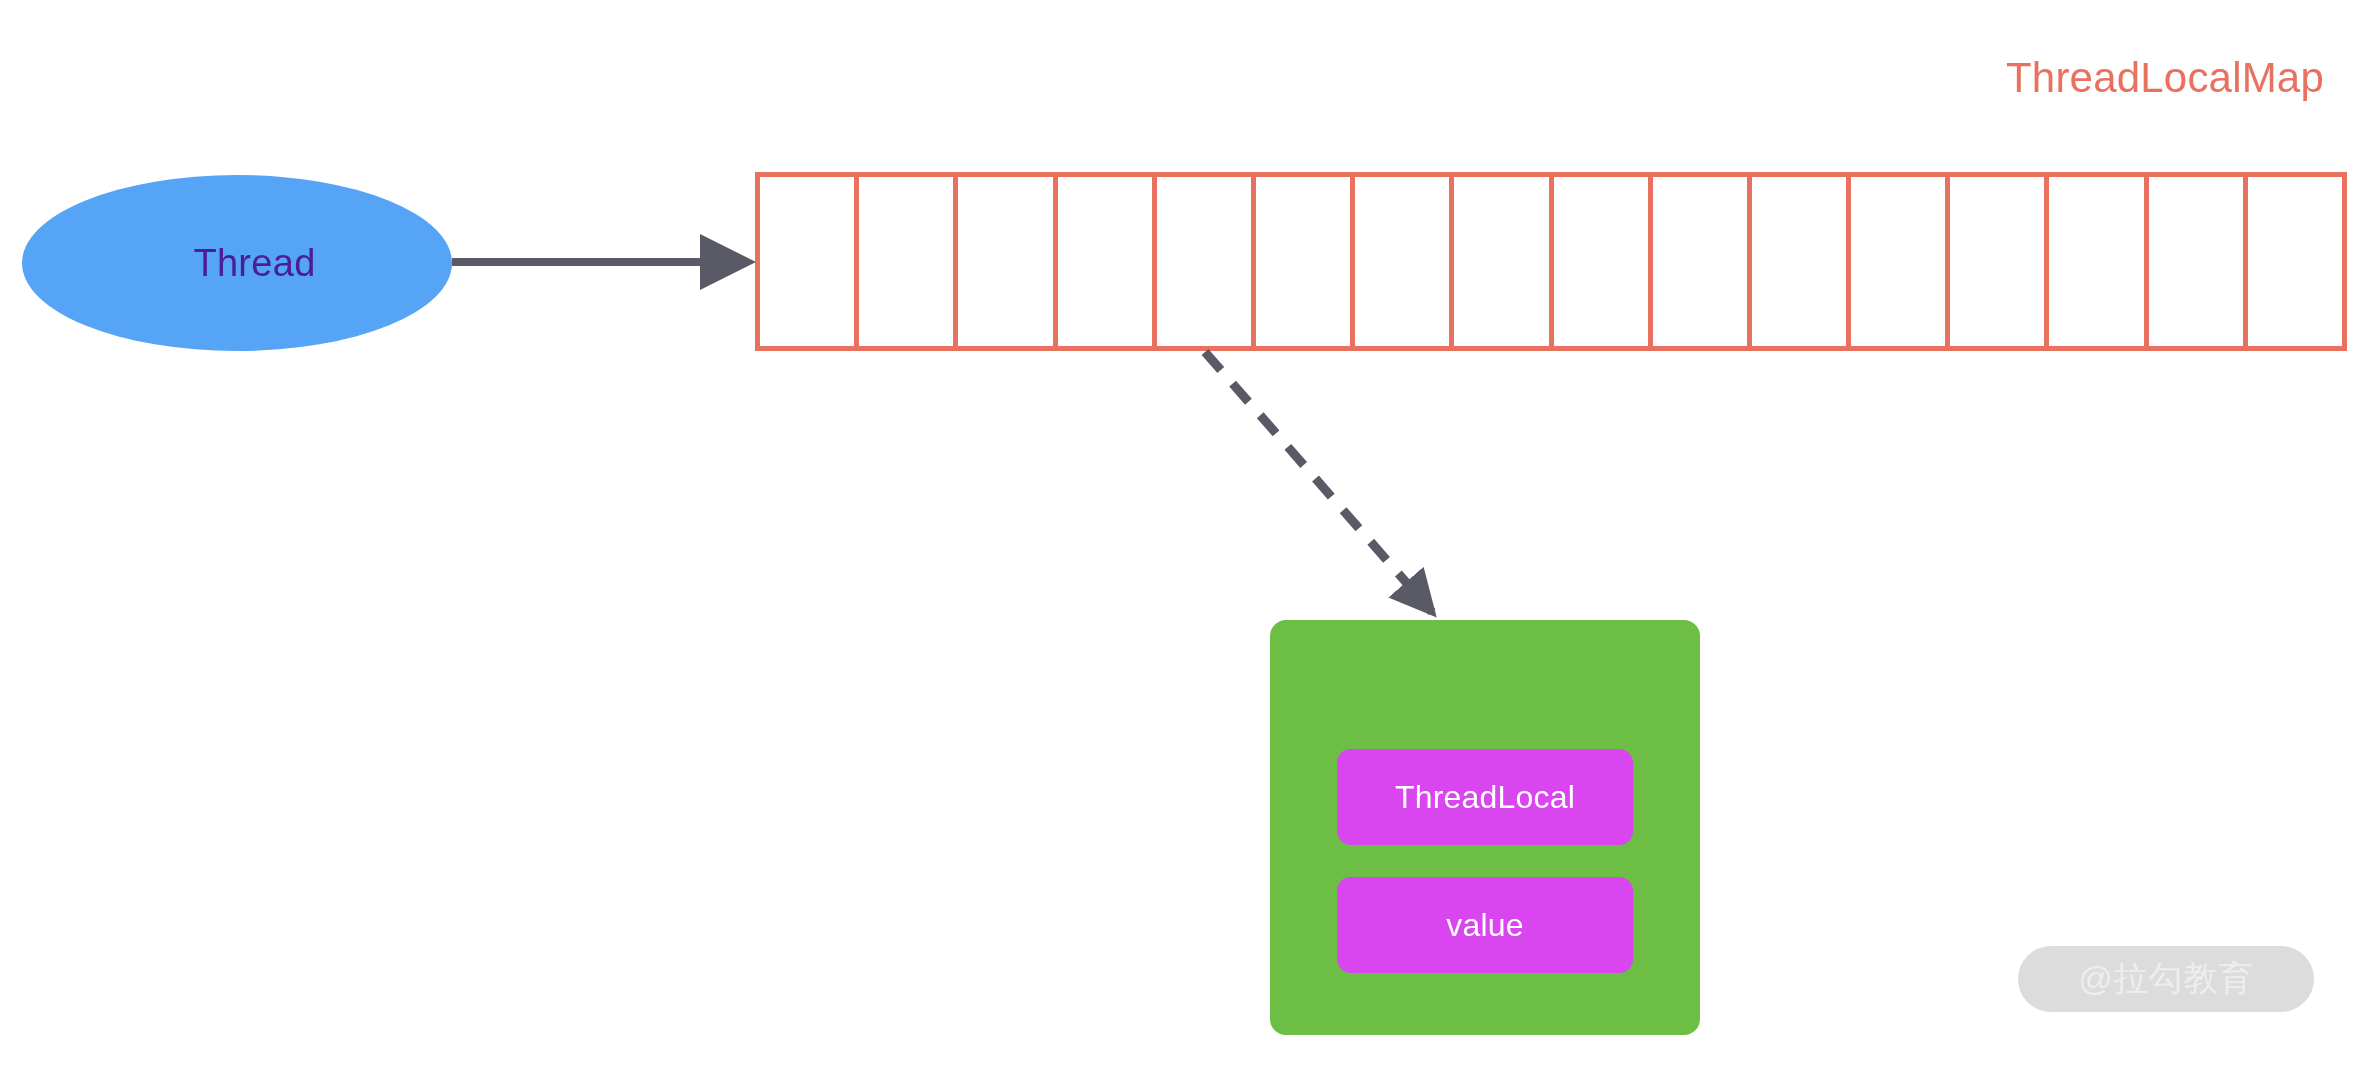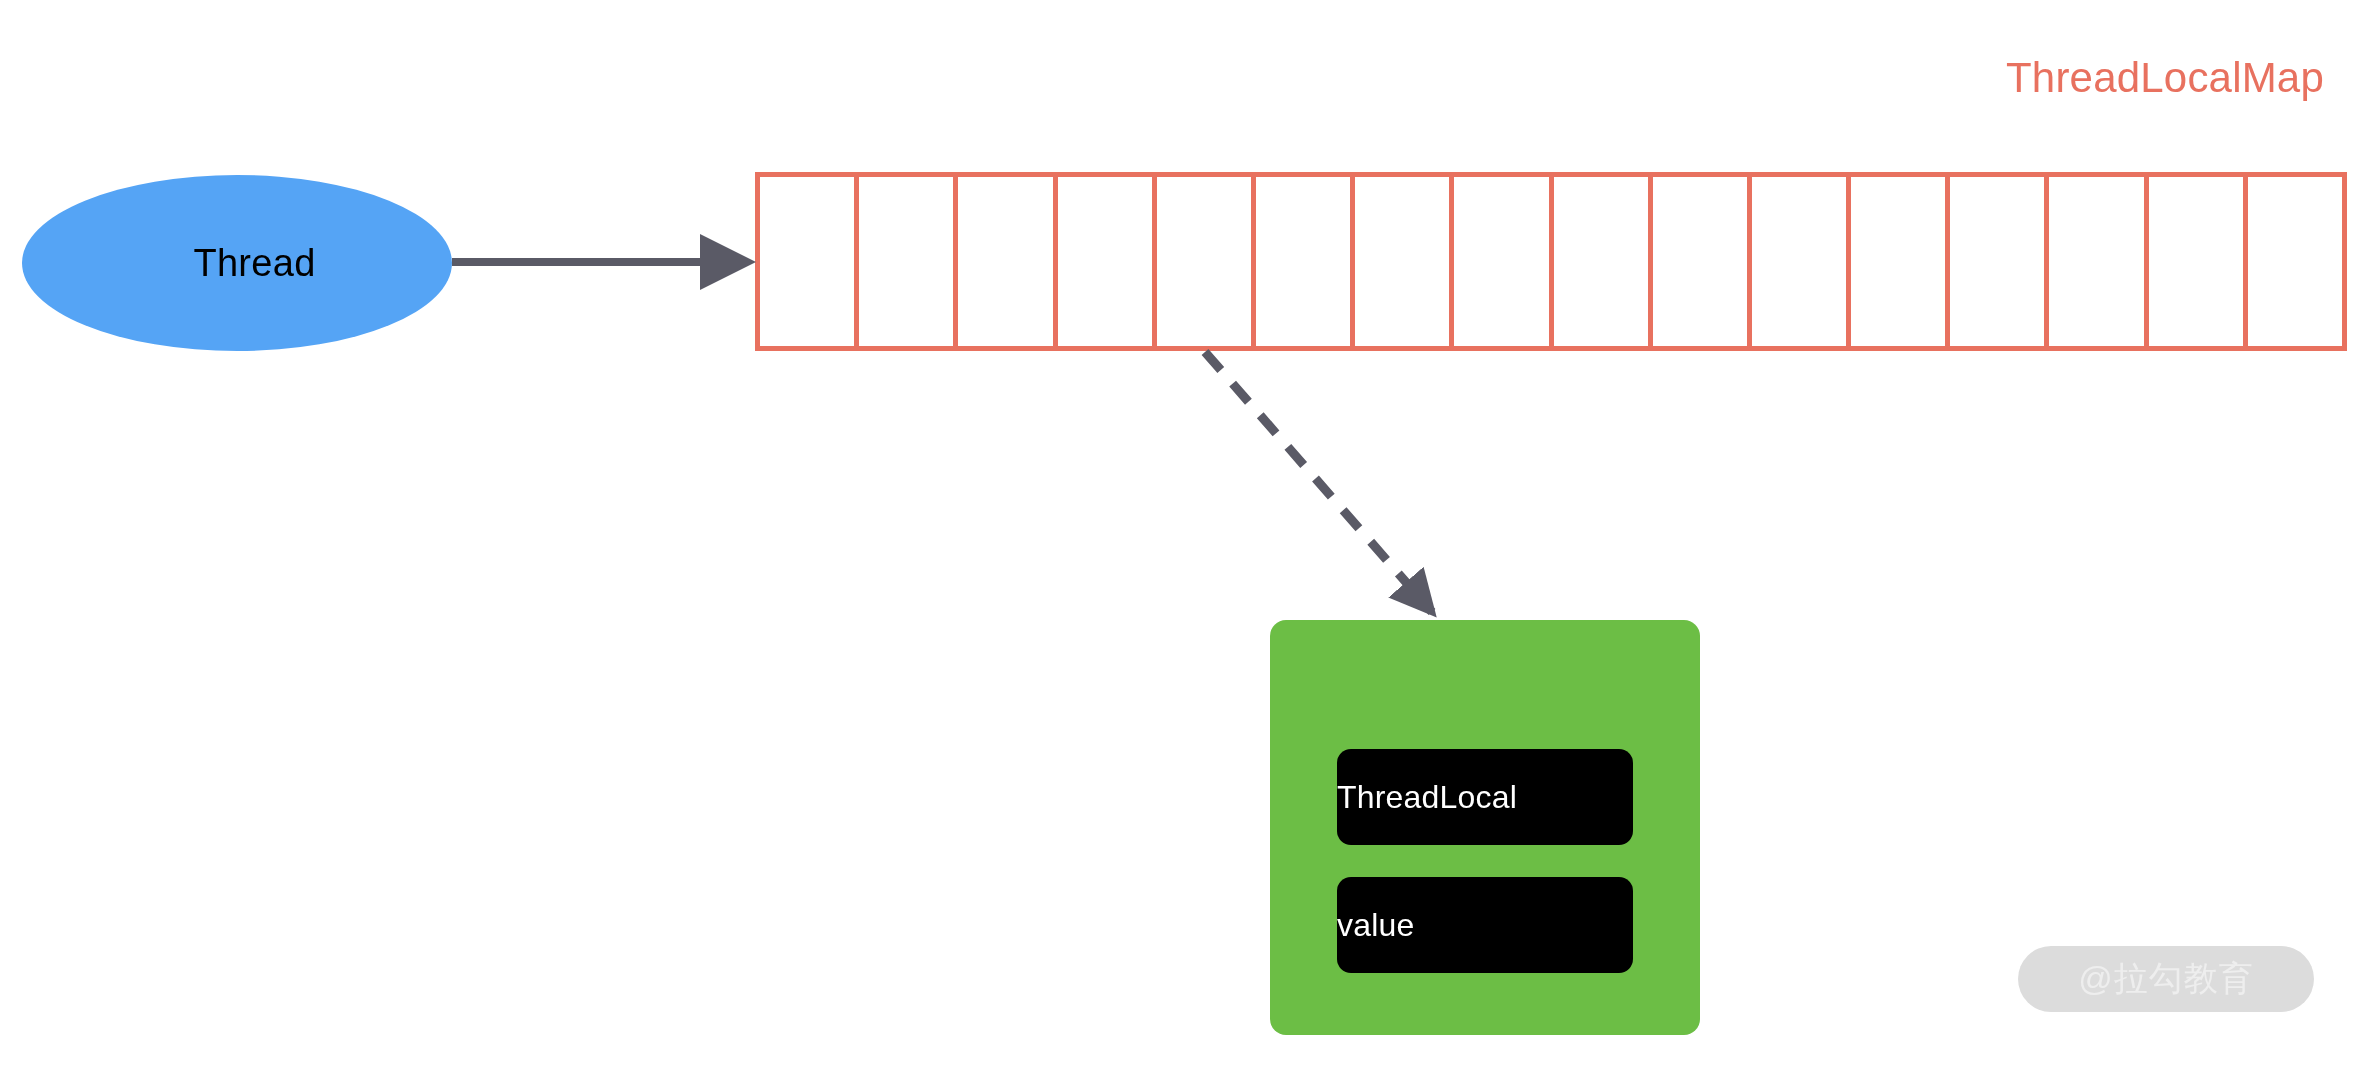--- a/index.html
+++ b/index.html
@@ -41,21 +41,21 @@
     top: 175px;
     width: 430px;
     height: 176px;
     background: #55a4f5;
     border-radius: 50% / 50%;
     display: flex;
     align-items: center;
     justify-content: center;
   }
   #thread-label {
-    color: #000000;
+    color: #4c1d95;
     font-size: 38px;
     font-weight: 400;
     letter-spacing: 0.3px;
     user-select: none;
     margin-left: 35px;
   }
 
   
   #arrow-layer {
     position: absolute;
@@ -108,25 +108,25 @@
     color: #ffffff;
     font-size: 32px;
     font-weight: 400;
     user-select: none;
   }
   .entry-field {
     position: absolute;
     left: 67px;
     width: 296px;
     height: 96px;
-    background: #000000;
+    background: #d946ef;
     border-radius: 14px;
     display: flex;
     align-items: center;
-    justify-content: flex-start;
+    justify-content: center;
   }
   #entry-field-threadlocal { top: 129px; }
   #entry-field-value       { top: 257px; }
   .entry-field-label {
     color: #ffffff;
     font-size: 32px;
     font-weight: 400;
     user-select: none;
     letter-spacing: 0.2px;
   }

